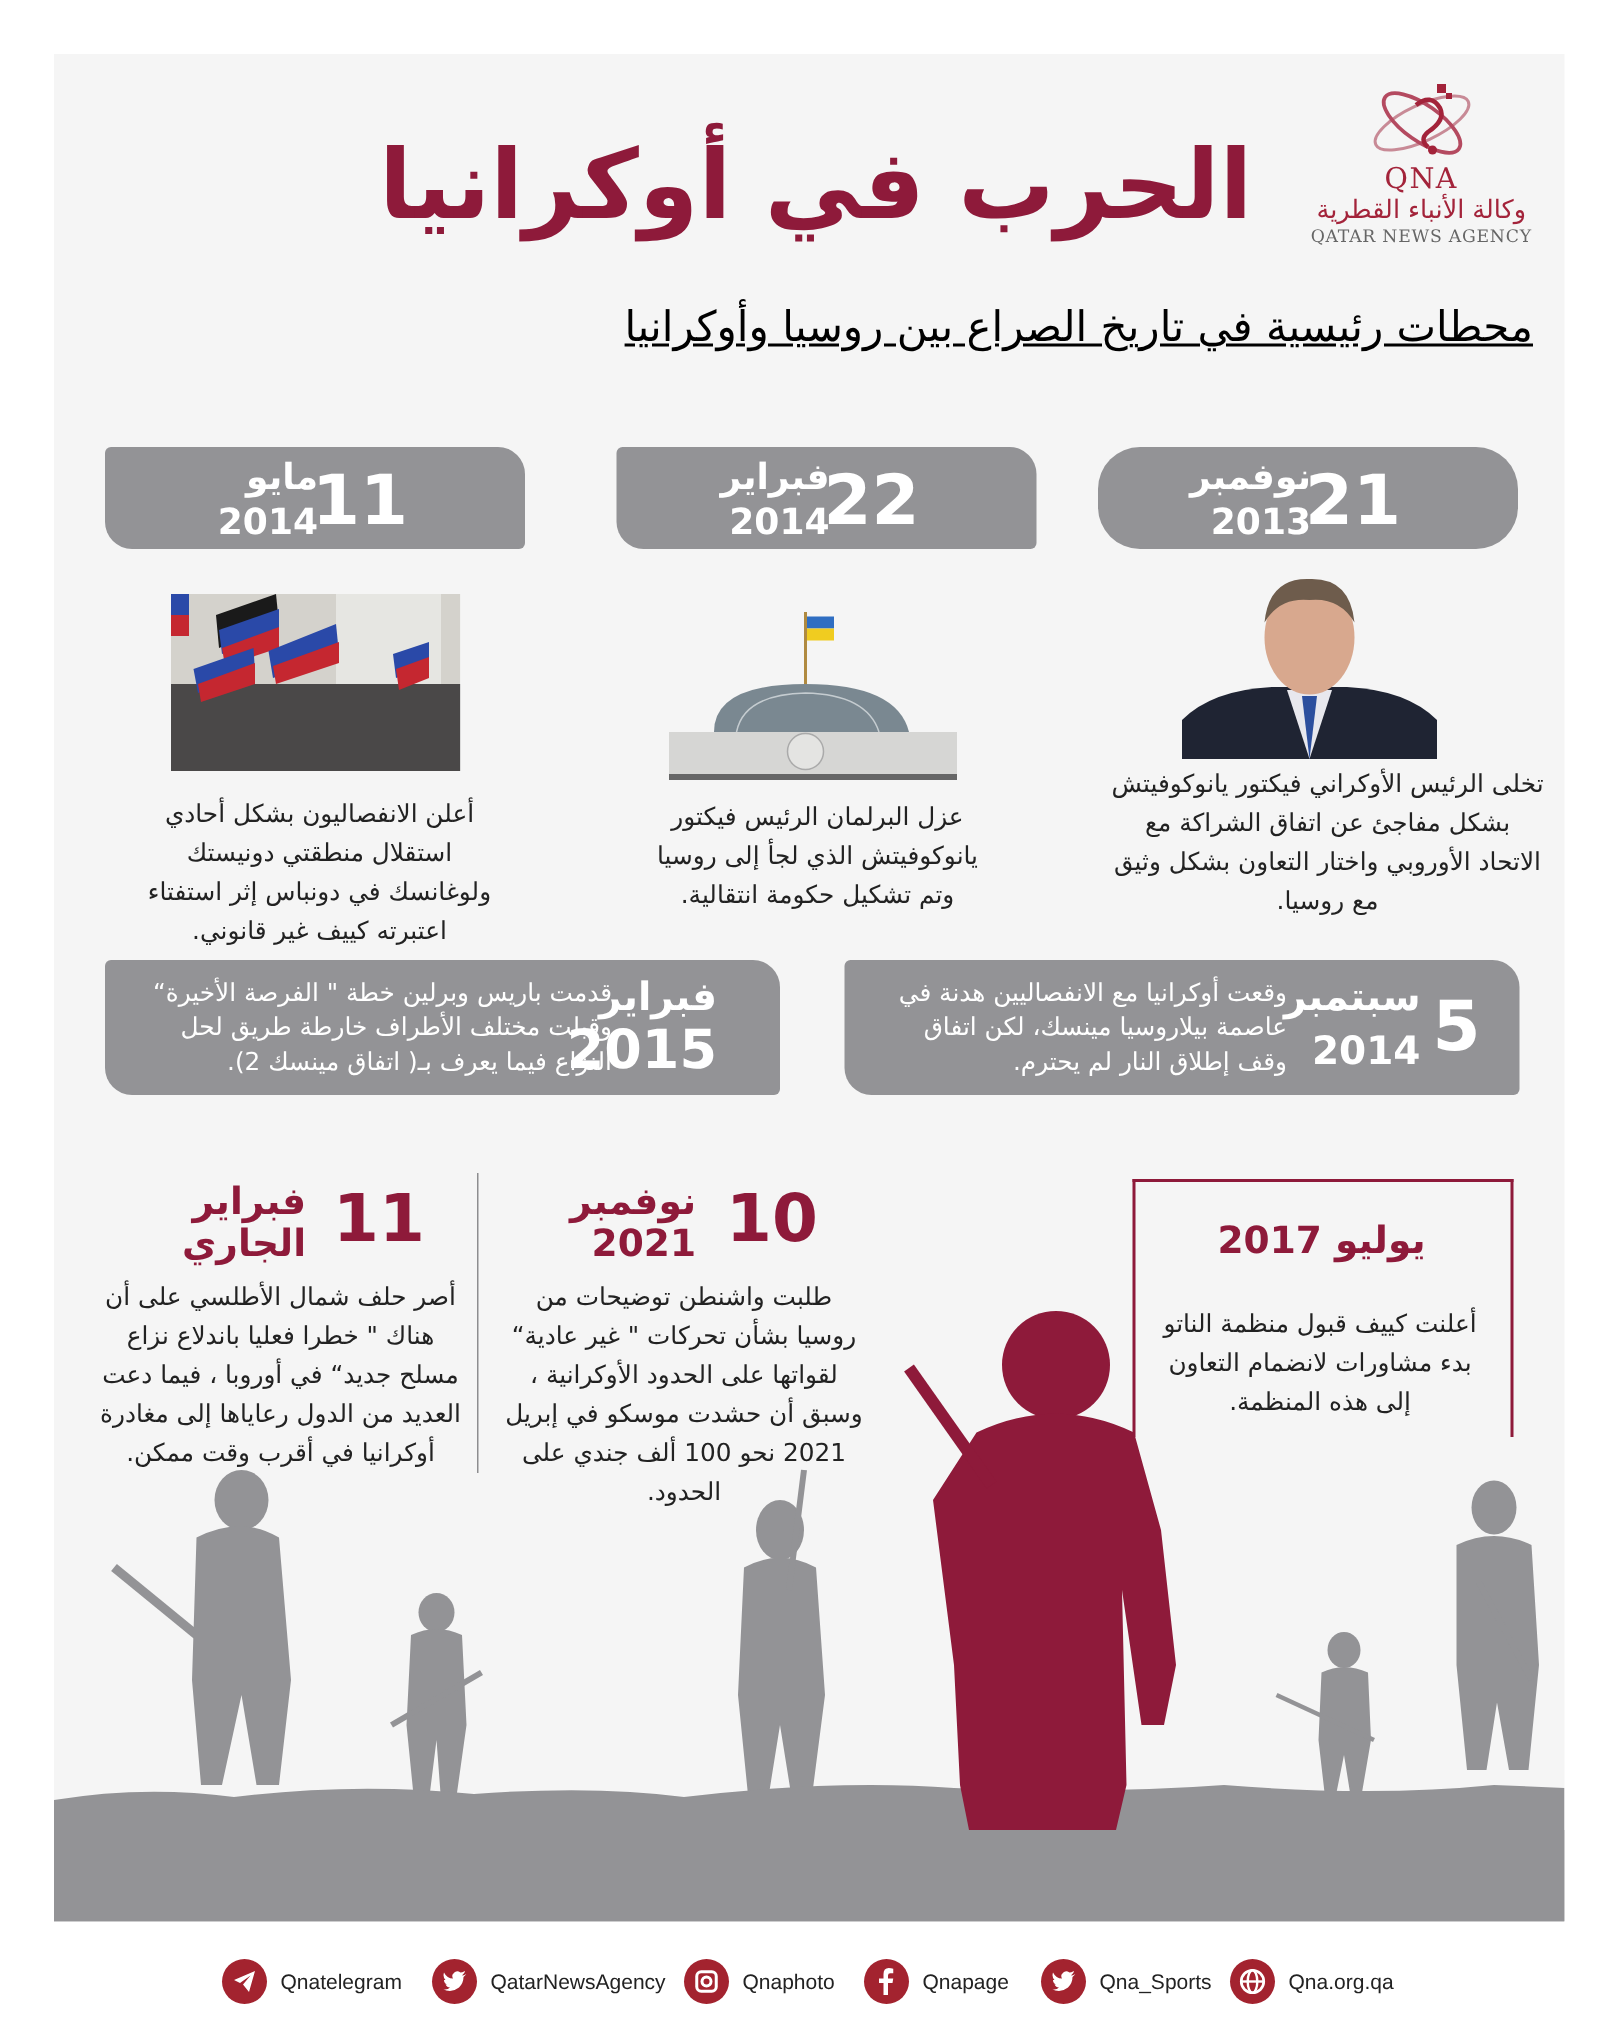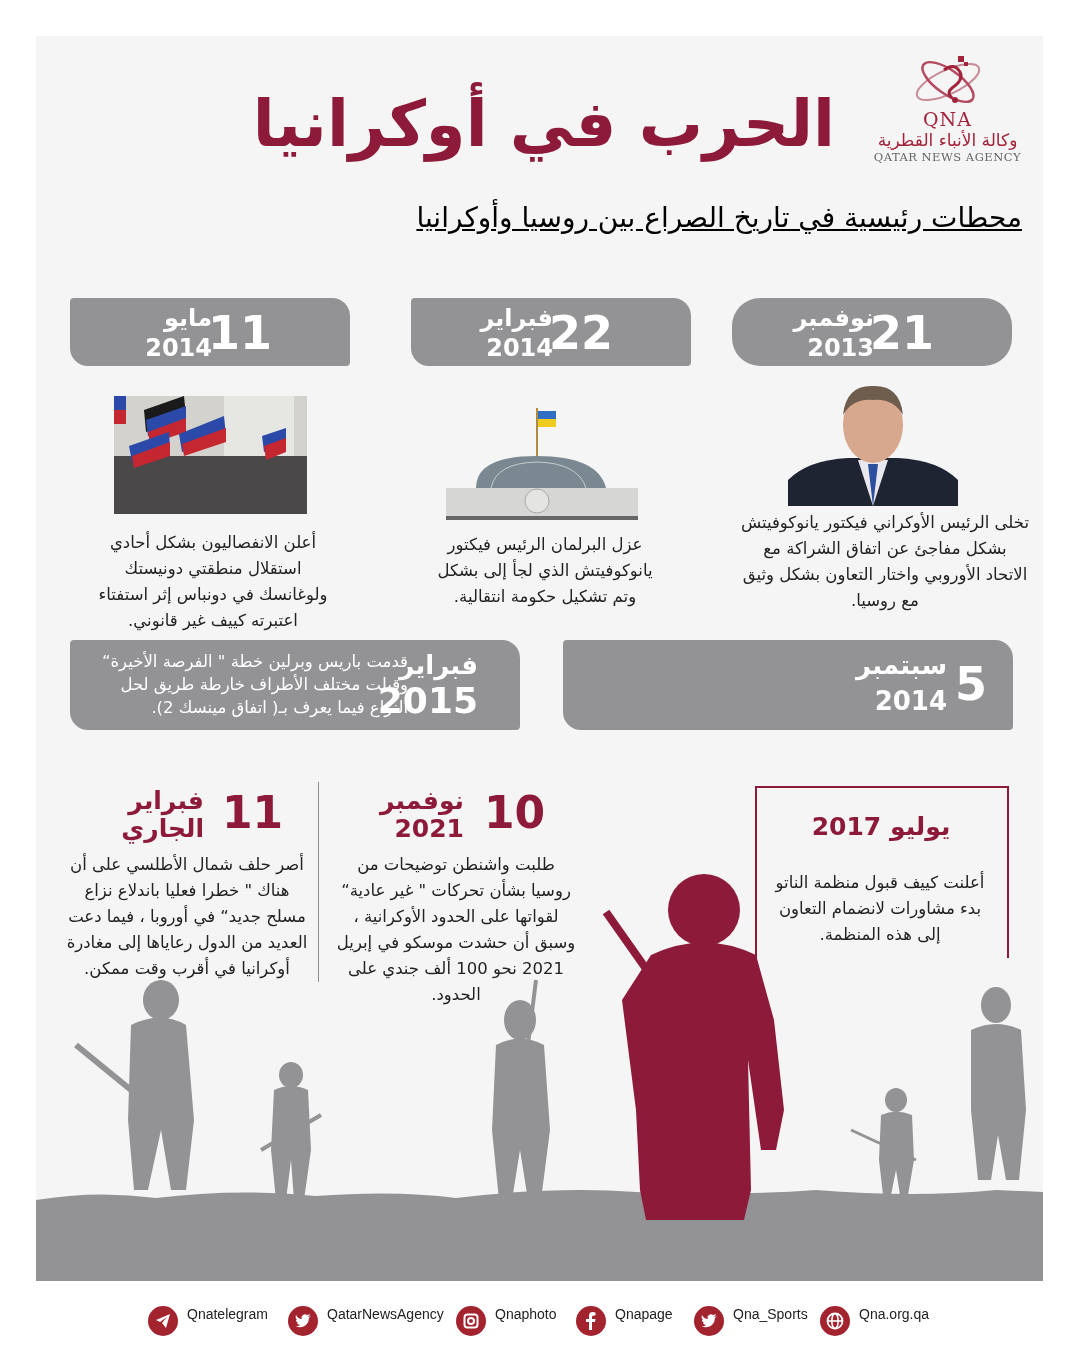--- a/index.html
+++ b/index.html
@@ -27,21 +27,21 @@
   
   .wide { position:absolute; height:90px; background:#939396; border-radius:4px 18px 4px 18px; color:#fff; }
   .wide .w-text { position:absolute; direction:rtl; text-align:right; font-size:16.5px; line-height:23px; color:#fff; }
   
   .bigday { position:absolute; font-size:44px; font-weight:bold; color:#8e1a3a; line-height:50px; }
   .bigmon { position:absolute; font-size:25px; font-weight:bold; color:#8e1a3a; direction:rtl; text-align:right; line-height:30px; }
   .vline { position:absolute; width:1px; background:#8d8d8f; }
   .redbox { position:absolute; left:755px; top:786px; width:250px; height:170px; border:2px solid #8e1a3a; border-bottom:none; }
   
   .footer { position:absolute; left:0; top:1300px; width:1080px; height:44px; }
-  .soc { position:absolute; top:6px; height:30px; display:flex; align-items:flex-start; }
+  .soc { position:absolute; top:6px; height:30px; display:flex; align-items:center; }
   .soc .ic { width:30px; height:30px; border-radius:50%; background:#a3232f; display:flex; align-items:center; justify-content:center; }
   .soc .lb { margin-left:9px; font-family:"Liberation Sans", sans-serif; font-size:14px; color:#222; }
 </style>
 </head>
 <body>
 
 <div class="card"></div>
 
 <div class="logo">
   <div class="logo-mark">
@@ -116,27 +116,28 @@
       <polygon points="18,60 56,46 56,60 20,72" fill="#c52730"></polygon>
       <polygon points="148,40 172,32 172,48 150,56" fill="#2a49a8"></polygon>
       <polygon points="150,50 172,42 172,56 152,64" fill="#c52730"></polygon>
       <rect x="0" y="0" width="12" height="14" fill="#2a49a8"></rect>
       <rect x="0" y="14" width="12" height="14" fill="#c52730"></rect>
     </g>
   </svg>
 </div>
 
 <div class="desc" style="left:740px;top:510px;width:290px;">تخلى الرئيس الأوكراني فيكتور يانوكوفيتش بشكل مفاجئ عن اتفاق الشراكة مع الاتحاد الأوروبي واختار التعاون بشكل وثيق مع روسيا.</div>
-<div class="desc" style="left:430px;top:532px;width:230px;">عزل البرلمان الرئيس فيكتور يانوكوفيتش الذي لجأ إلى بشكل وتم تشكيل حكومة انتقالية.</div>
+<div class="desc" style="left:430px;top:532px;width:230px;">عزل البرلمان الرئيس فيكتور يانوكوفيتش الذي لجأ إلى روسيا وتم تشكيل حكومة انتقالية.</div>
 <div class="desc" style="left:88px;top:530px;width:250px;">أعلن الانفصاليون بشكل أحادي استقلال منطقتي دونيستك ولوغانسك في دونباس إثر استفتاء اعتبرته كييف غير قانوني.</div>
 
 <div class="wide" style="left:563px;top:640px;width:450px;">
   <span class="abs" style="right:26px;top:14px;font-size:46px;font-weight:bold;line-height:60px;">5</span>
   <span class="abs" style="right:66px;top:8px;font-size:26px;font-weight:bold;direction:rtl;line-height:34px;">سبتمبر</span>
   <span class="abs" style="right:66px;top:44px;font-size:26px;font-weight:bold;line-height:34px;">2014</span>
+  <div class="w-text" style="right:155px;top:10px;width:280px;">وقعت أوكرانيا مع الانفصاليين هدنة في عاصمة بيلاروسيا مينسك، لكن اتفاق وقف إطلاق النار لم يحترم.</div>
 </div>
 <div class="wide" style="left:70px;top:640px;width:450px;">
   <span class="abs" style="right:42px;top:8px;font-size:26px;font-weight:bold;direction:rtl;line-height:34px;">فبراير</span>
   <span class="abs" style="right:42px;top:44px;font-size:36px;font-weight:bold;line-height:34px;">2015</span>
   <div class="w-text" style="right:112px;top:10px;width:320px;">قدمت باريس وبرلين خطة " الفرصة الأخيرة“ وقبلت مختلف الأطراف خارطة طريق لحل النزاع فيما يعرف بـ( اتفاق مينسك 2).</div>
 </div>
 
 <div class="redbox"></div>
 <div class="abs maroon" style="left:760px;top:812px;width:242px;text-align:center;font-size:25px;font-weight:bold;direction:rtl;">يوليو 2017</div>
 <div class="desc" style="left:770px;top:870px;width:220px;">أعلنت كييف قبول منظمة الناتو بدء مشاورات لانضمام التعاون إلى هذه المنظمة.</div>

